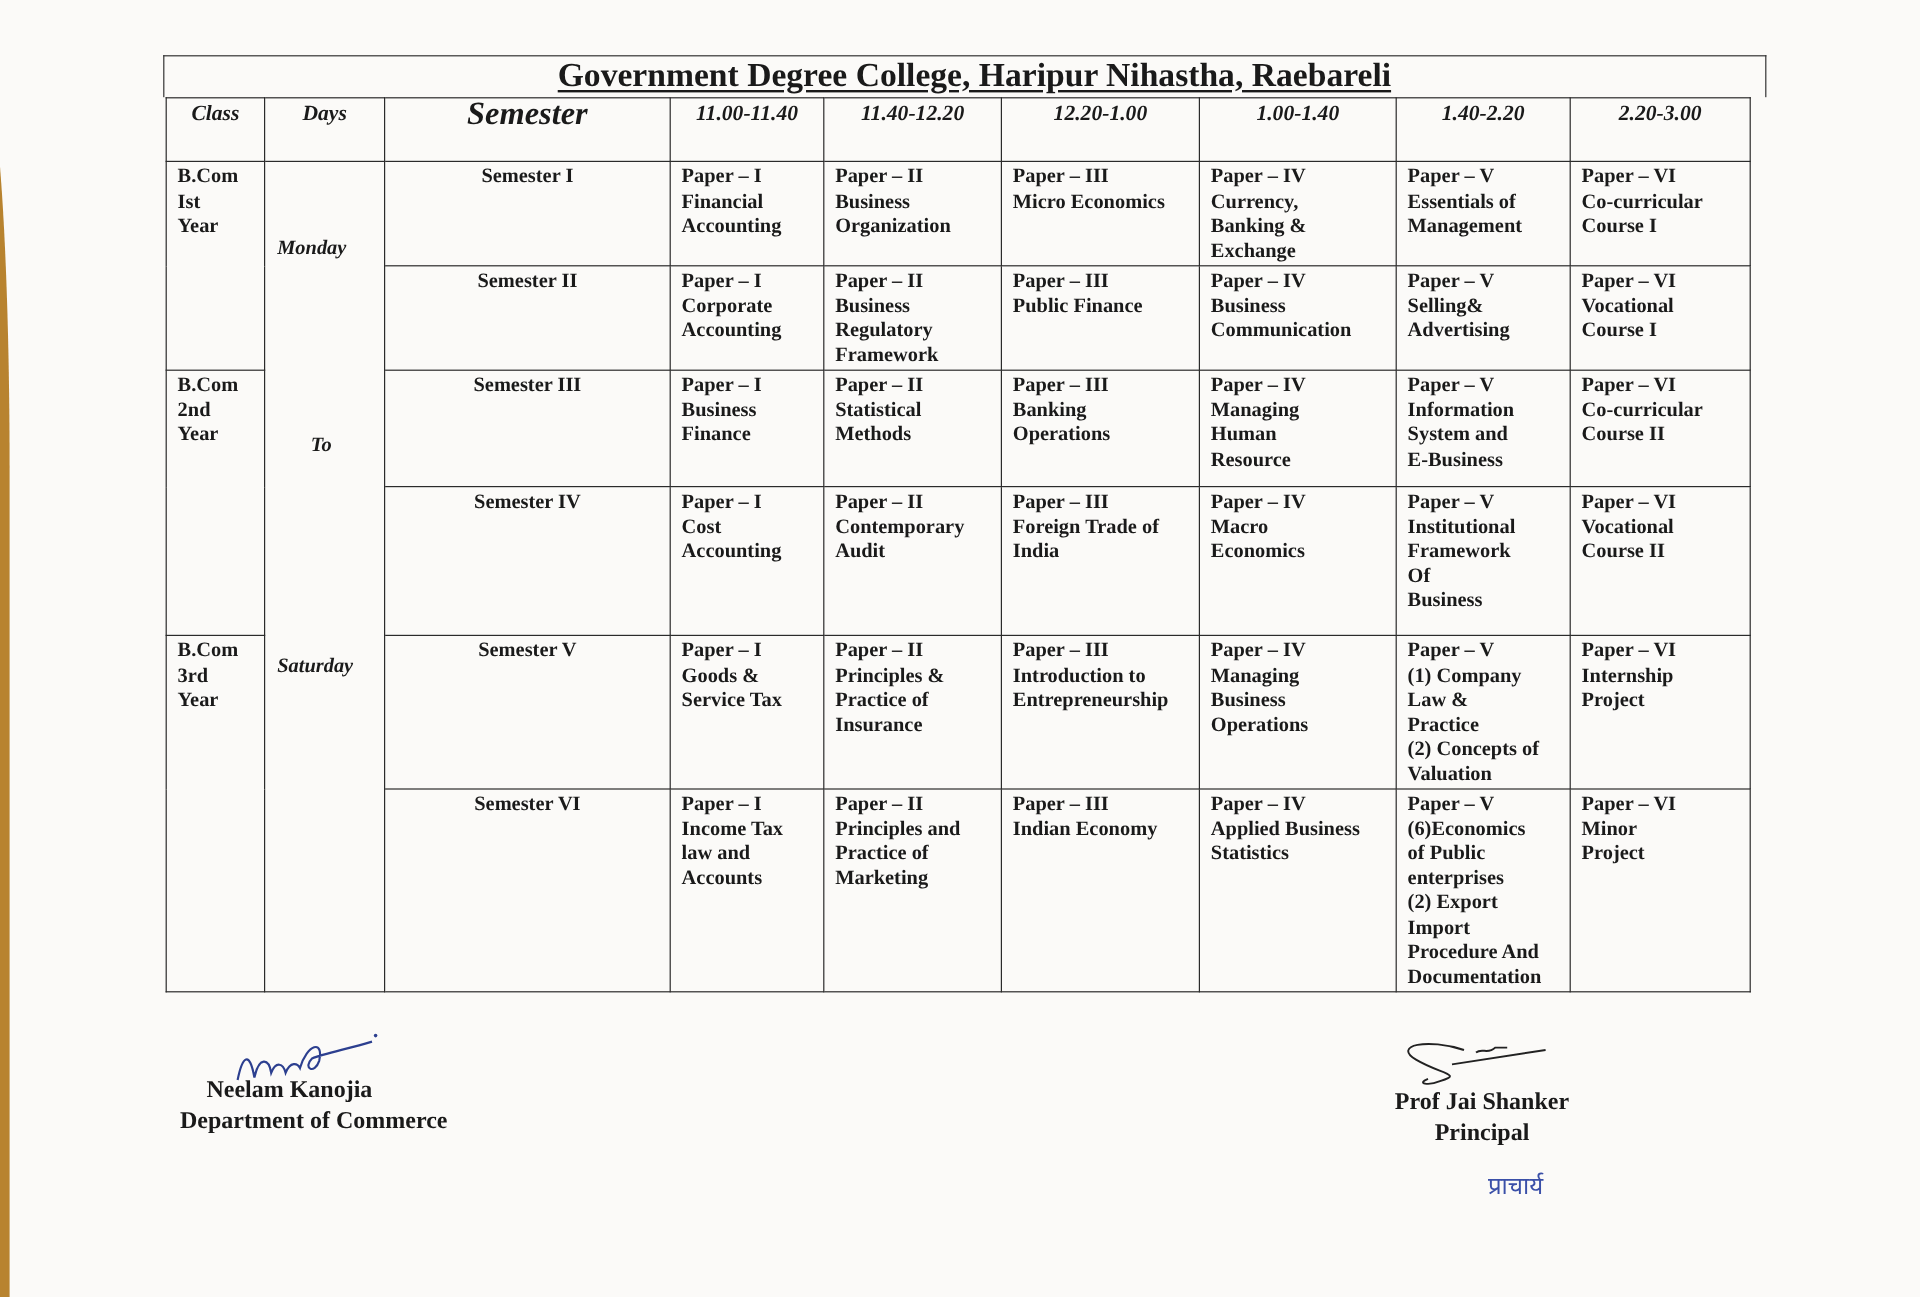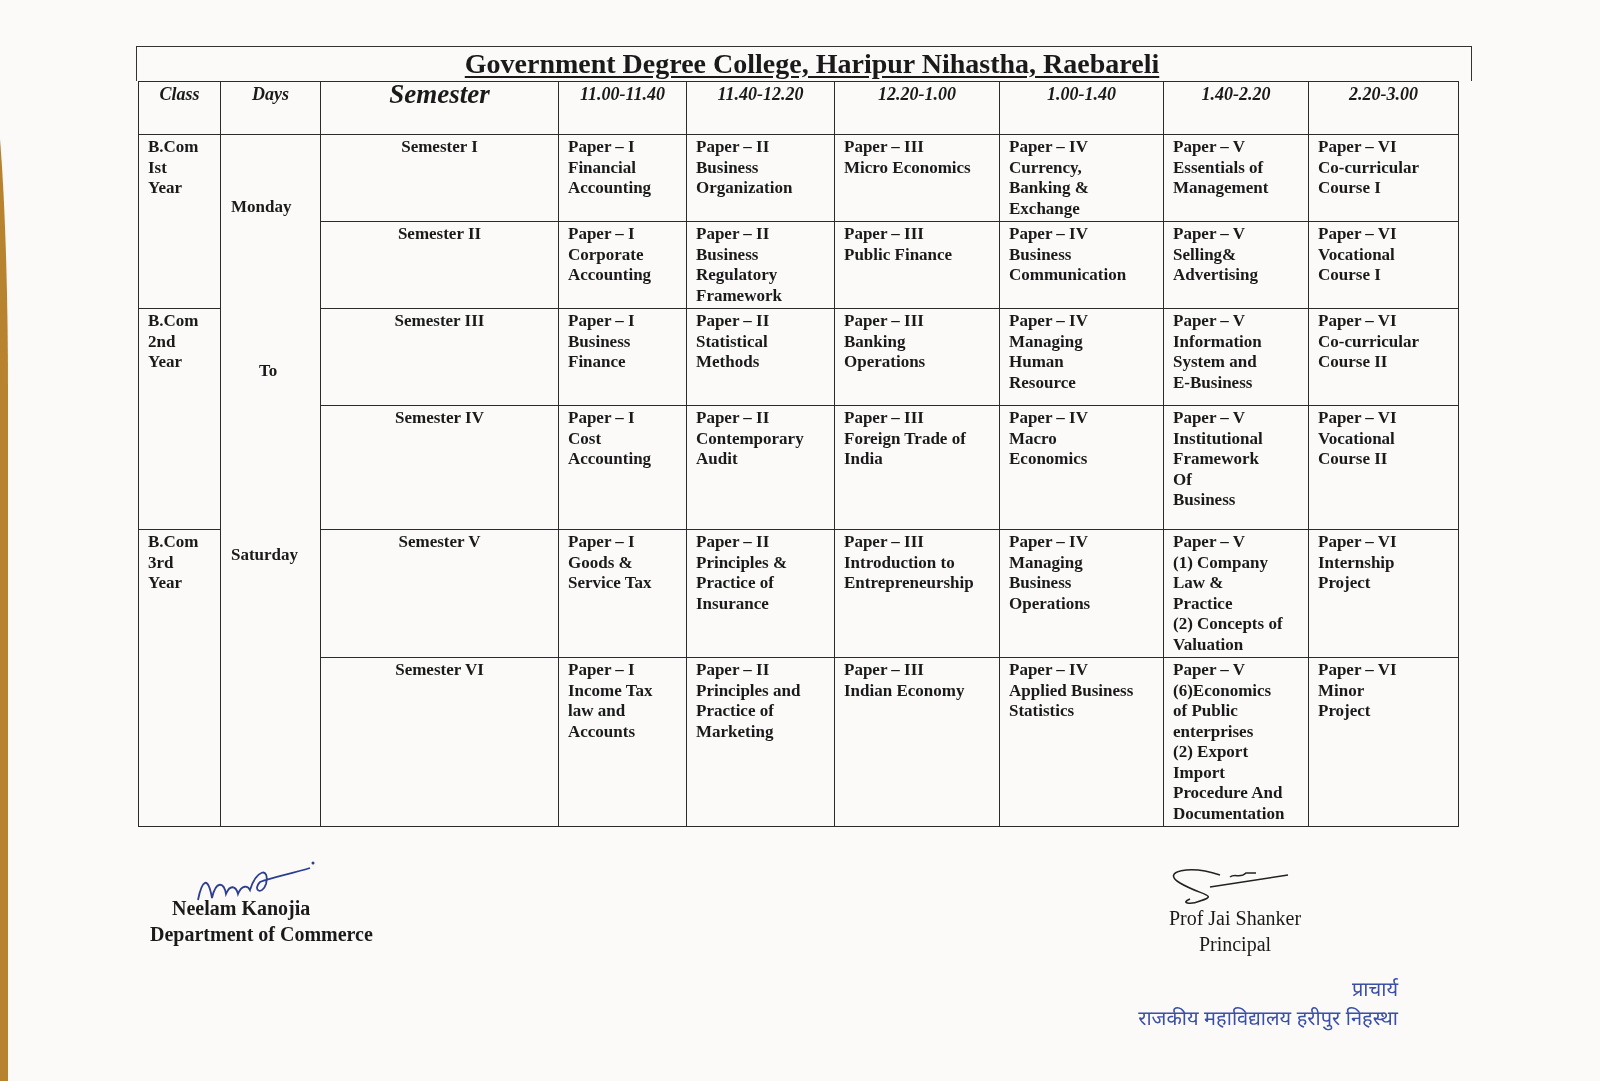--- a/index.html
+++ b/index.html
@@ -33,33 +33,33 @@
   }
   table.tt td, table.tt th {
     border: 1.5px solid #2b2b2b; vertical-align: top; padding: 2px 9px;
     line-height: 20.5px;
   }
   th { font-weight: bold; }
   th.hdr { font-size: 18px; height: 48px; padding-top: 4px; font-style: italic; }
   th.sem-hdr { font-size: 27px; vertical-align: bottom; padding-bottom: 2px; }
   td.sem { text-align: center; font-weight: bold; }
   td.class-cell { padding-top: 6px; line-height: 20.5px; }
-  td.days-cell { vertical-align: top; position: relative; text-align: right; }
+  td.days-cell { vertical-align: top; position: relative; text-align: right; font-style: italic; }
   .day-label { position: absolute; left: 10px; font-size: 17px; }
   .cell-line { display: block; white-space: nowrap; }
   .sig-left {
     position: absolute; left: 150px; top: 895px; font-weight: bold; font-size: 20px; line-height: 26px;
   }
   .sig-left .name { padding-left: 22px; display:block; }
   .sig-right {
-    position: absolute; left: 1150px; top: 905px; font-weight: normal; font-size: 20px; line-height: 26px; text-align: center; width: 170px;
+    position: absolute; left: 1150px; top: 905px; font-weight: bold; font-size: 20px; line-height: 26px; text-align: center; width: 170px;
   }
   .stamp {
-    position: absolute; left: 1128px; top: 975px; width: 270px; text-align: right;
-    color: #3a4fa8; font-family: Liberation Sans, sans-serif; font-size: 20px; line-height: 29px;
+    position: absolute; left: 1128px; top: 975px; width: 270px; text-align: center;
+    color: #3a4fa8; font-family: Liberation Serif, serif; font-size: 20px; line-height: 29px;
   }
   .sig-svg { position: absolute; }
 </style>
 </head>
 <body>
 
 <div class="edge"></div>
 
 <div class="sheet">
   <div class="title-row t1">
@@ -340,14 +340,13 @@
 <div class="sig-right">
   <svg class="sig-svg" style="left:10px;top:-40px" width="130" height="45" viewBox="0 0 130 45">
     <path d="M60 10 C30 0,0 6,20 18 C40 30,60 30,40 36 C30 40,20 38,30 34 M50 22 L128 10 M70 12 C75 8,80 14,86 8 L96 8" stroke="#222" stroke-width="1.6" fill="none"></path>
   </svg>
   <div>Prof Jai Shanker</div>
   <div>Principal</div>
 </div>
 
 <div class="stamp">
   <div>प्राचार्य</div>
-  <div>राजकीय महाविद्यालय हरीपुर निहस्था</div>
 </div>
 
 </body></html>

